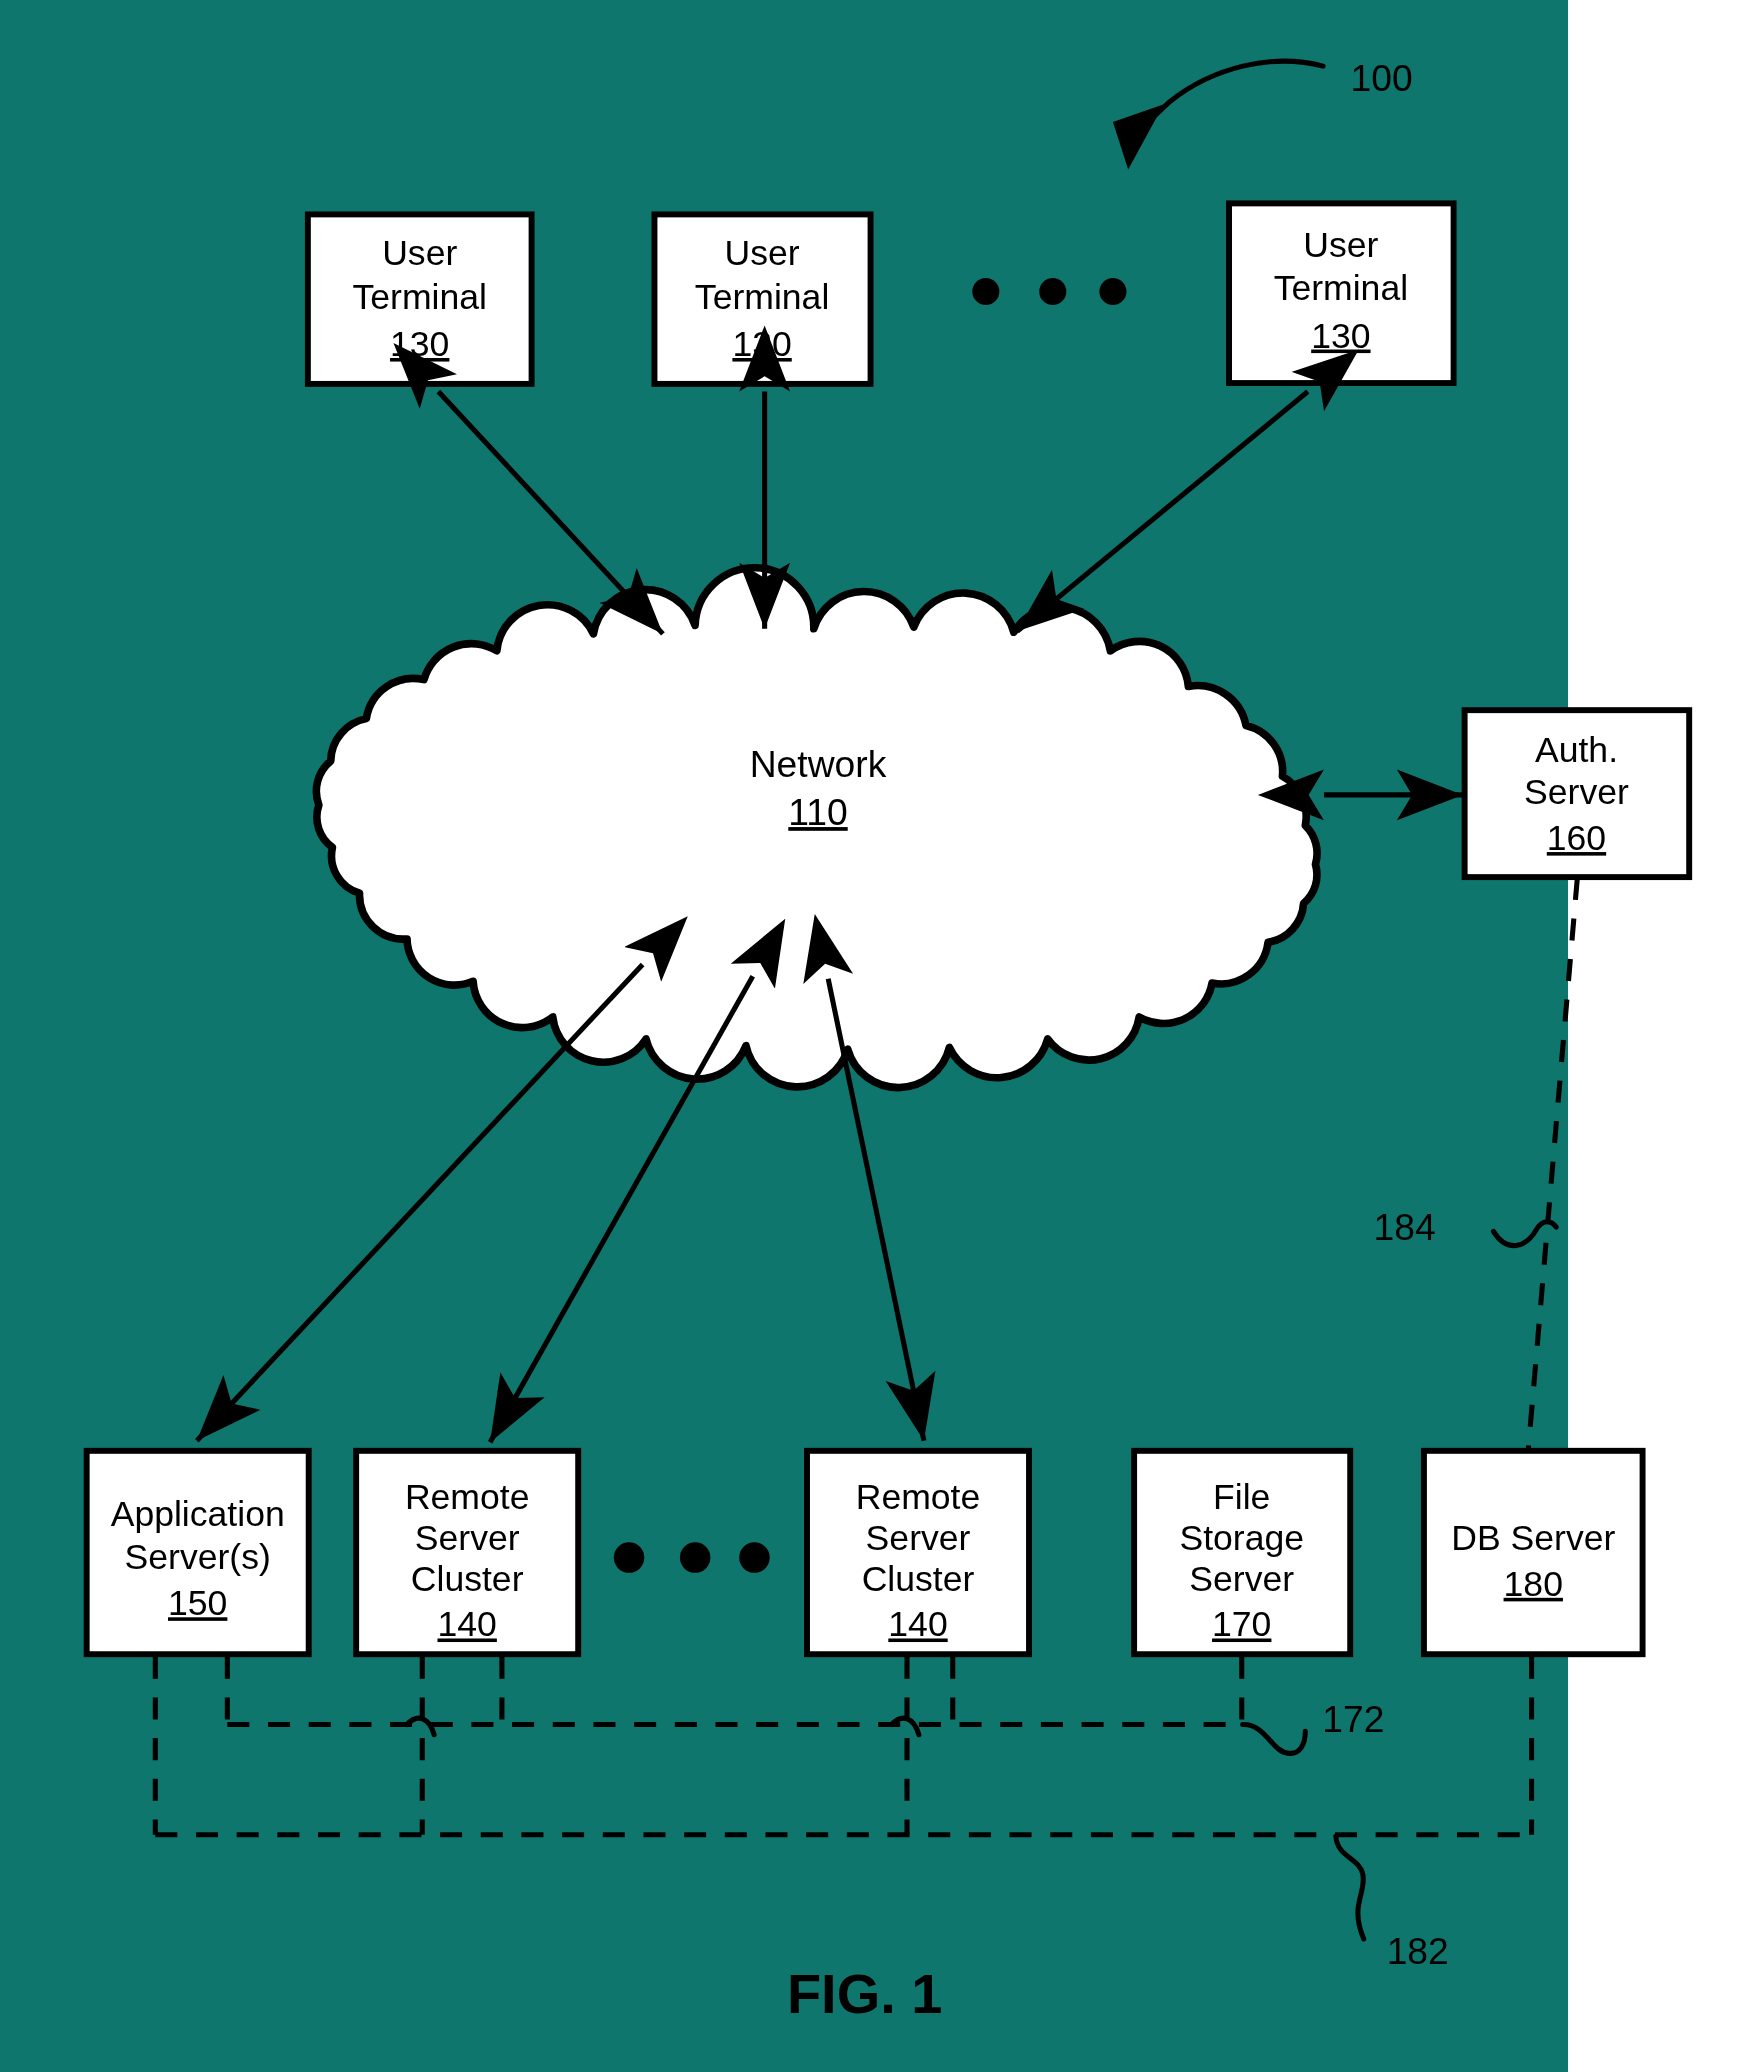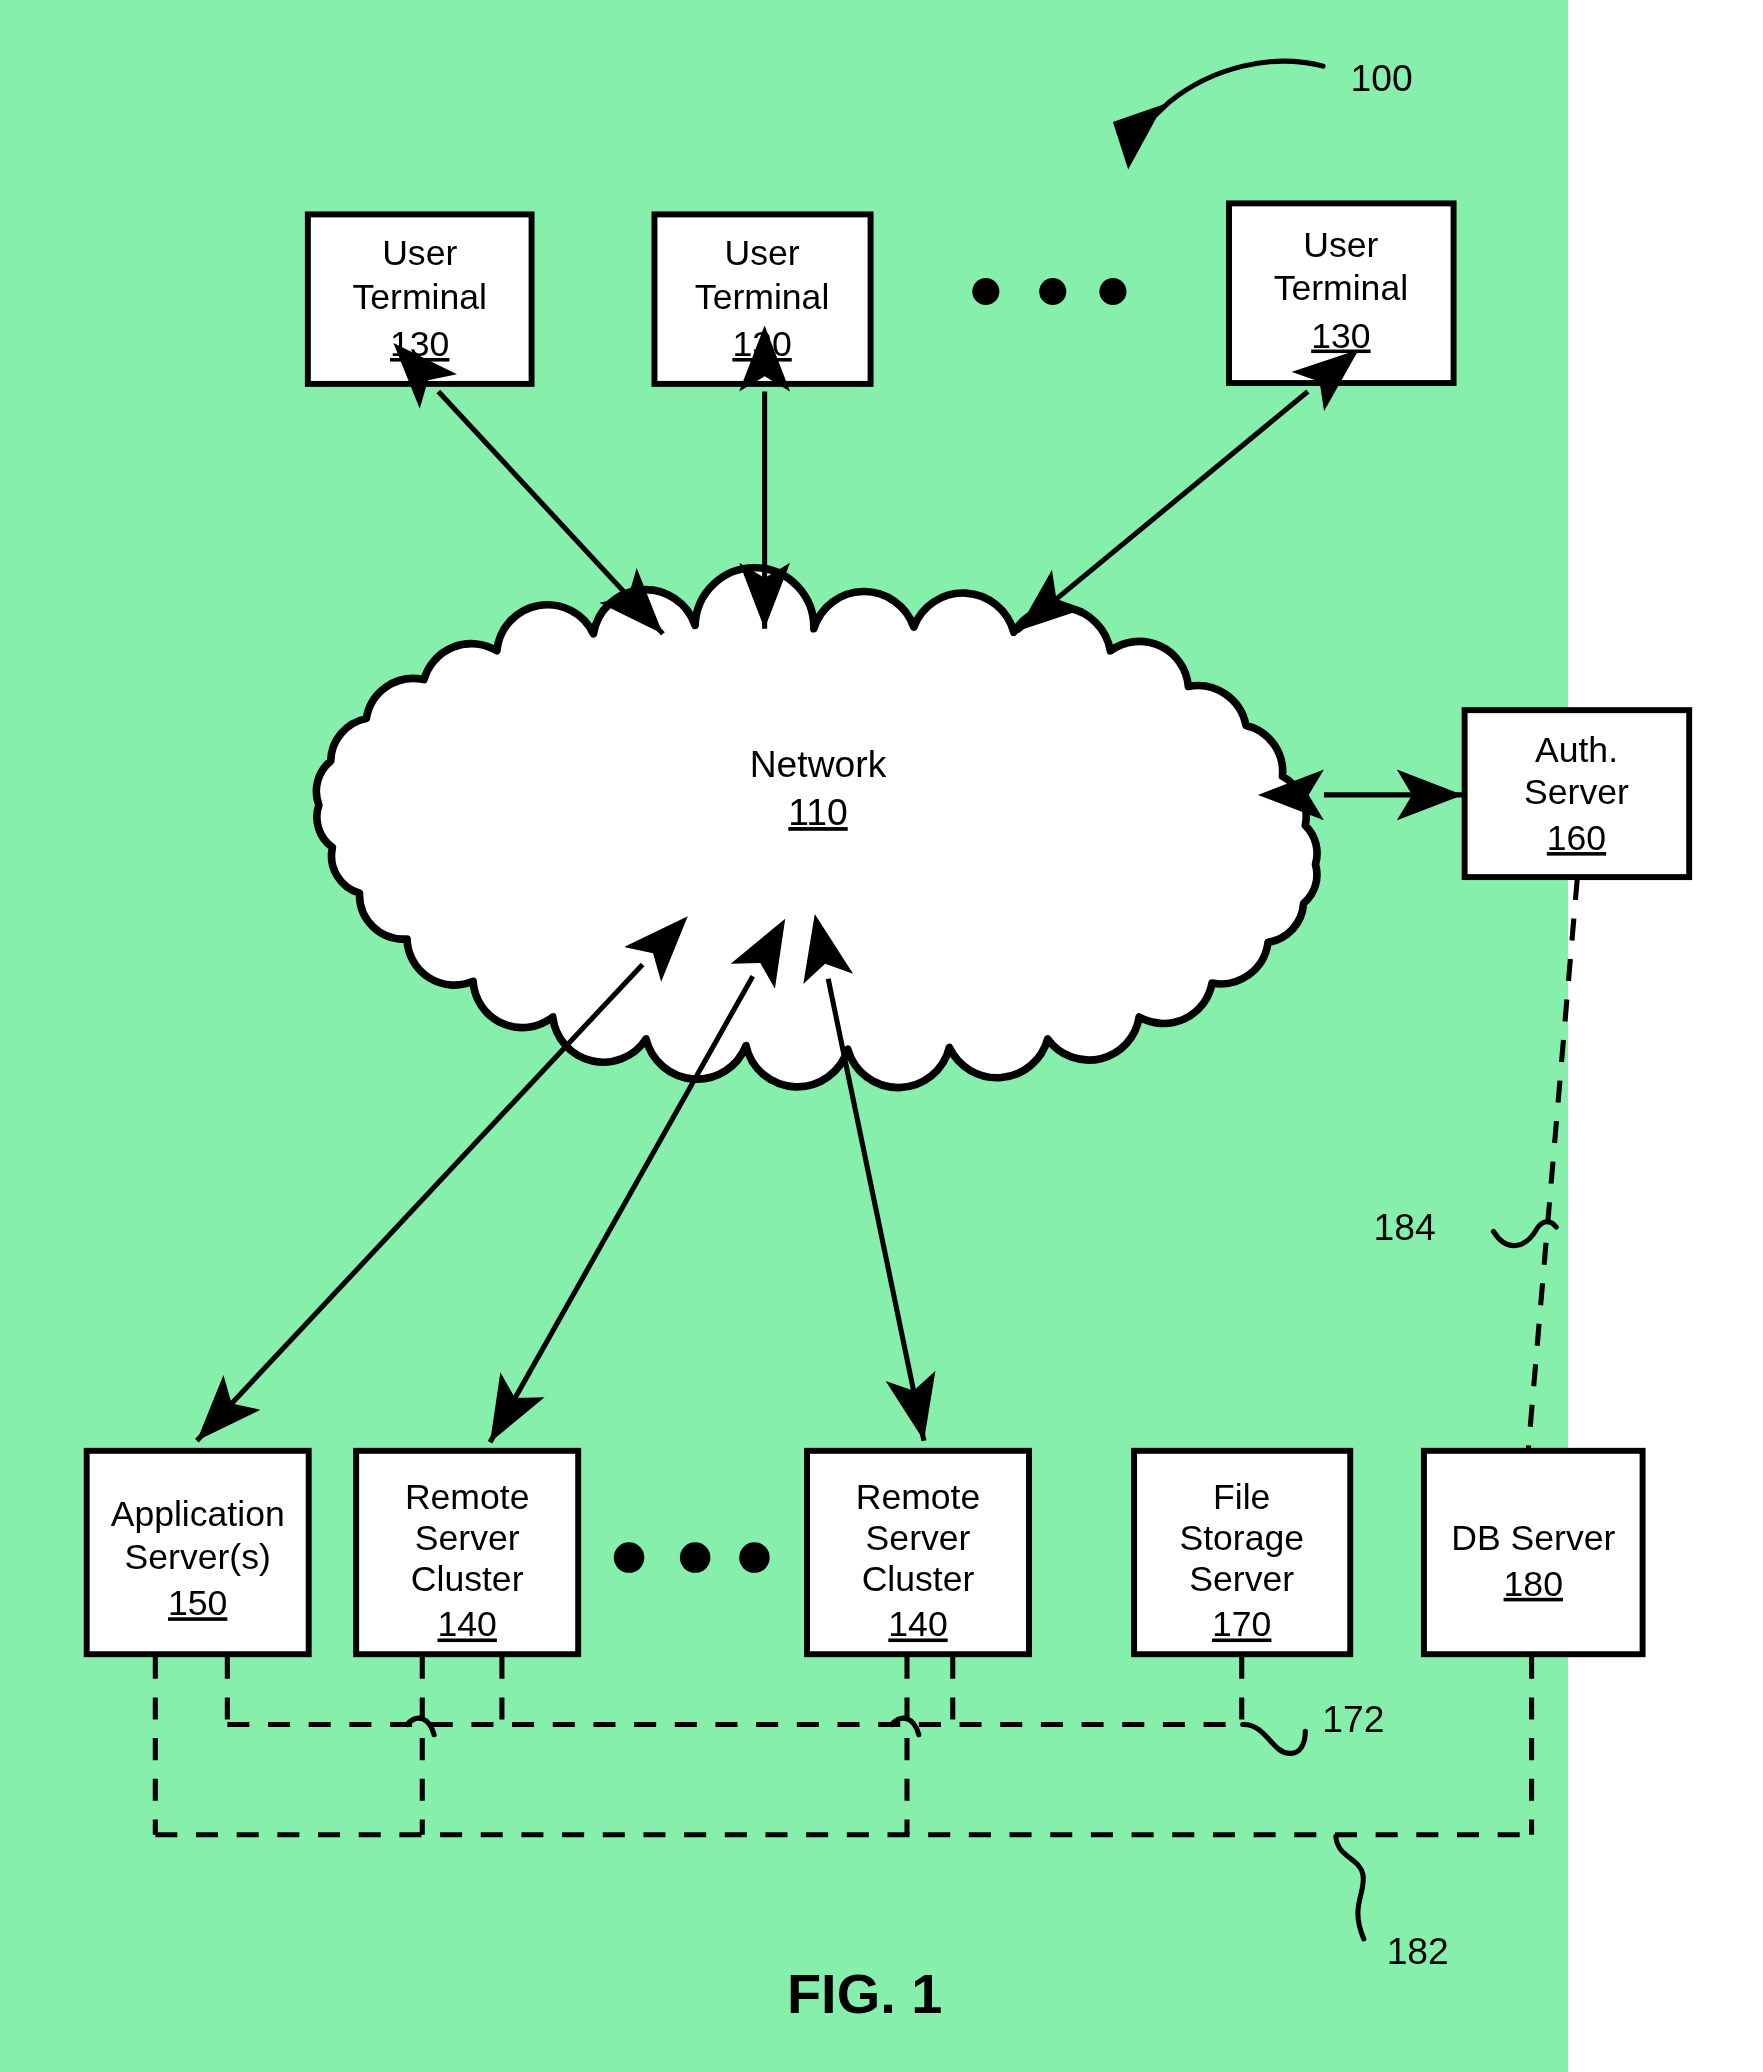--- a/index.html
+++ b/index.html
@@ -10,21 +10,21 @@
   body {
     width: 1764px;
     height: 2072px;
     font-family: "Liberation Sans", sans-serif;
     overflow: hidden;
   }
   #figure-root {
     position: relative;
     width: 1568px;
     height: 2072px;
-    background: #86efac;
+    background: #0f766e;
   }
   svg#diagram {
     position: absolute;
     top: 0;
     left: 0;
     width: 1764px;
     height: 2072px;
     display: block;
   }
   .box-rect {

